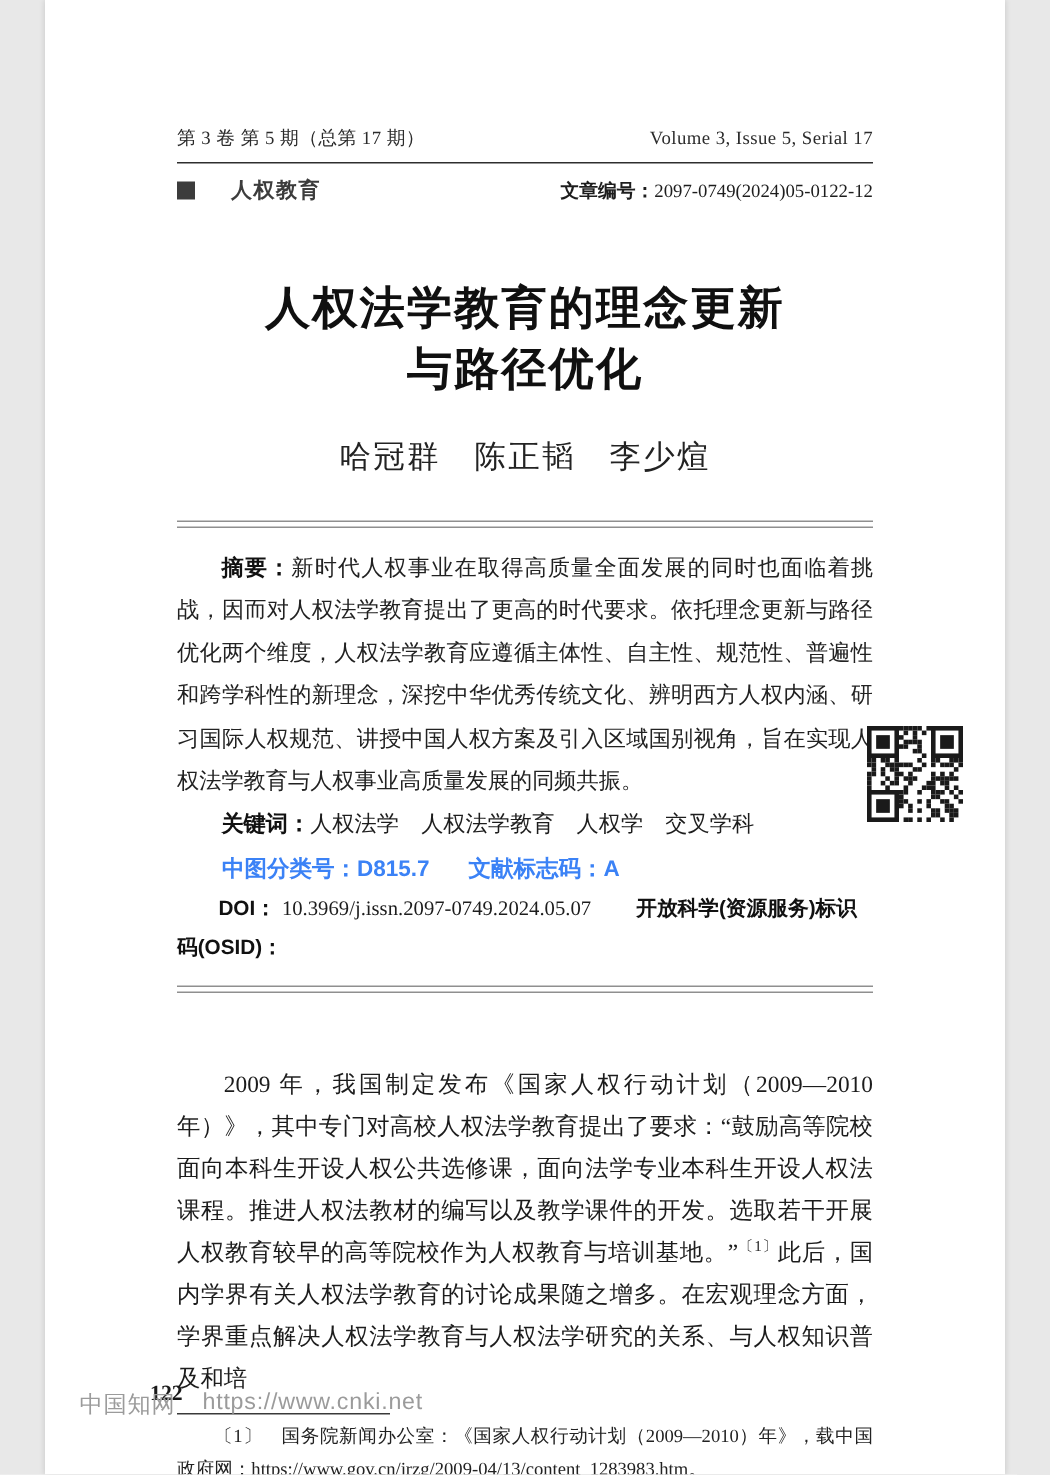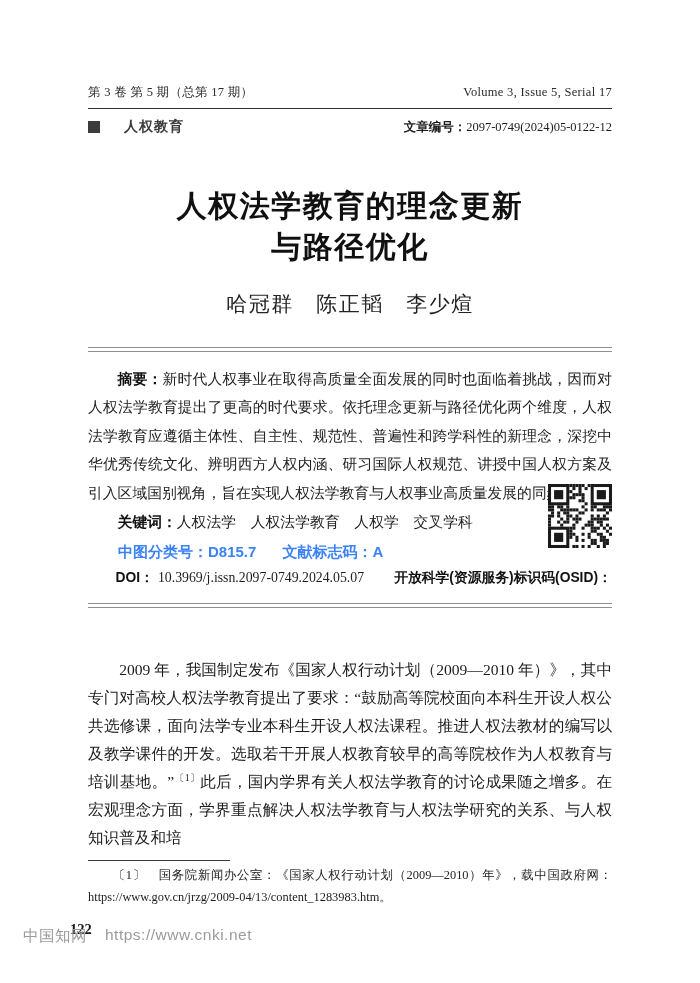--- a/index.html
+++ b/index.html
@@ -1,18 +1,18 @@
 <!DOCTYPE html>
 <html><head>
 <meta charset="utf-8">
 <style>
   html,body{margin:0;padding:0;background:#e8e8e8;}
   .page{
     position:relative;
-    width:700px;height:983px;
+    width:640px;height:983px;
     margin:0 auto;
     background:#ffffff;
     font-family:"Liberation Serif", serif;
     color:#1d1d1d;
     overflow:hidden;
     box-shadow:0 0 4px rgba(0,0,0,.15);
   }
   .content{padding:84px 88px 0 88px;}
 
   

